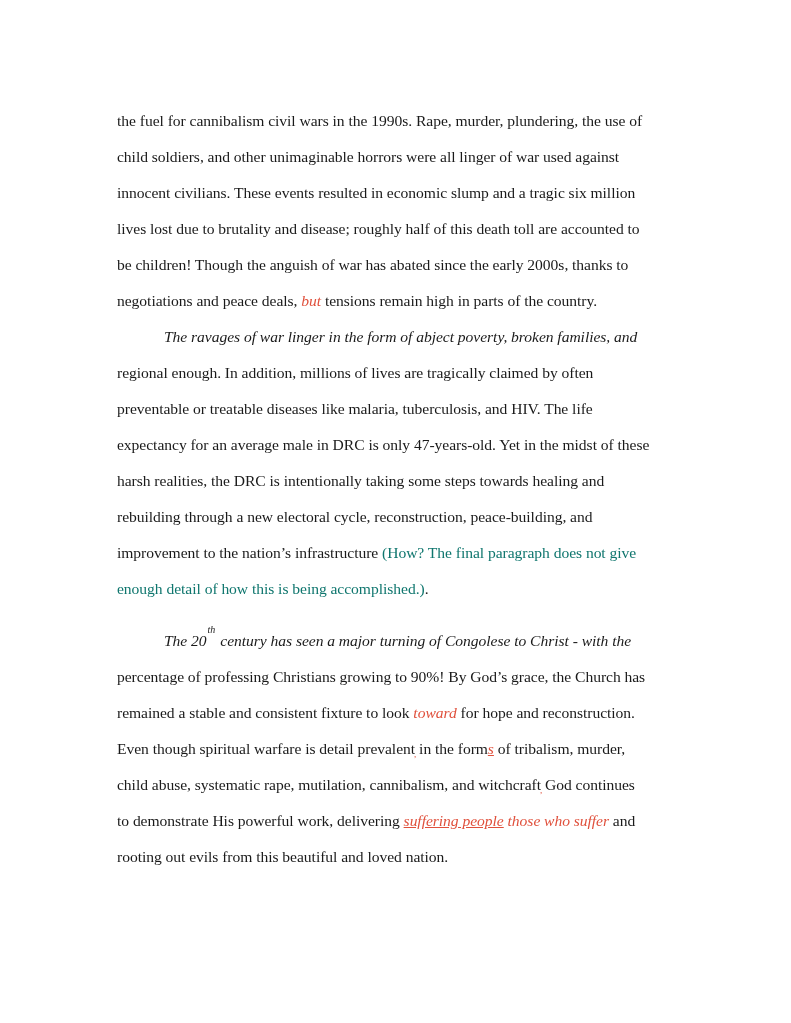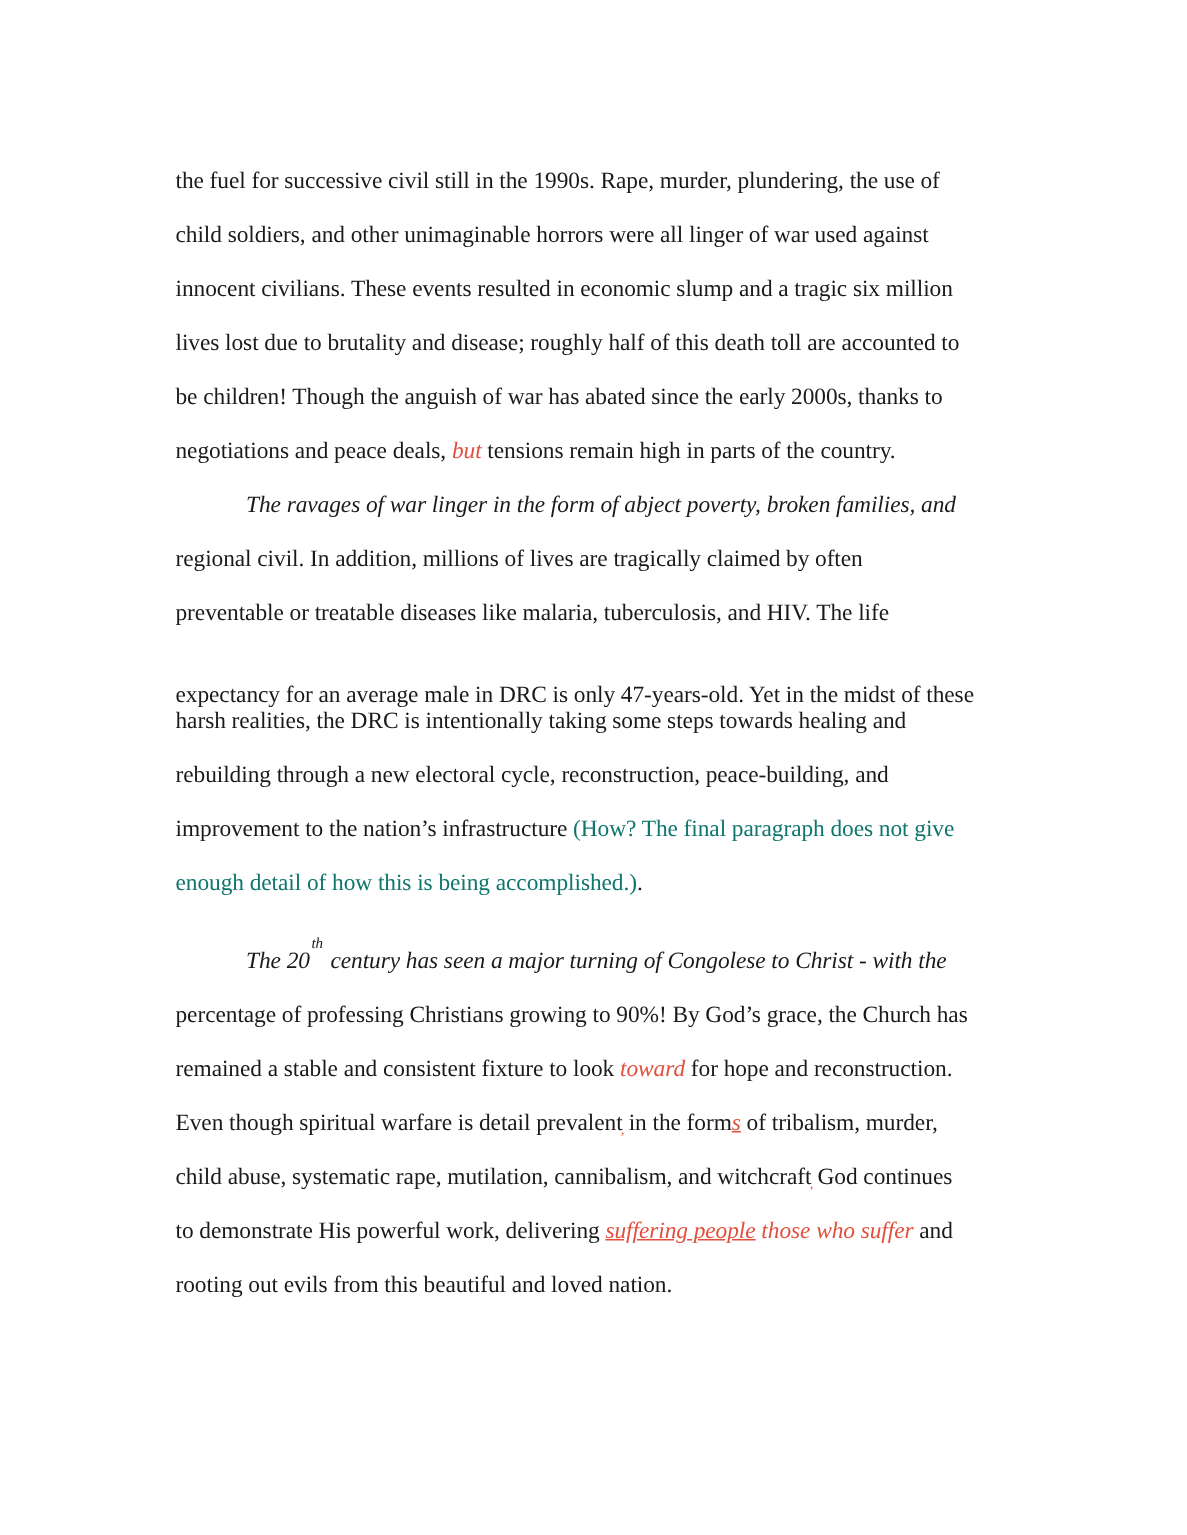--- a/index.html
+++ b/index.html
@@ -46,33 +46,33 @@
       position: relative;
       top: 3px;
       margin: 0 -1px;
     }
   </style>
 </head>
 <body>
 
 <div class="page">
 
-  <div class="line" style="top:5px">the fuel for successive civil still in the 1990s. Rape, murder, plundering, the use of</div>
+  <div class="line" style="top:5px">the fuel for cannibalism civil wars in the 1990s. Rape, murder, plundering, the use of</div>
   <div class="line" style="top:41px">child soldiers, and other unimaginable horrors were all linger of war used against</div>
   <div class="line" style="top:77px">innocent civilians. These events resulted in economic slump and a tragic six million</div>
   <div class="line" style="top:113px">lives lost due to brutality and disease; roughly half of this death toll are accounted to</div>
   <div class="line" style="top:149px">be children! Though the anguish of war has abated since the early 2000s, thanks to</div>
   <div class="line" style="top:185px">
     <span>negotiations and peace deals, </span><span class="edit">but</span><span> tensions remain high in parts of the country.</span>
   </div>
 
   <div class="line indent" style="top:221px">The ravages of war linger in the form of abject poverty, broken families, and</div>
-  <div class="line" style="top:257px">regional civil. In addition, millions of lives are tragically claimed by often</div>
+  <div class="line" style="top:257px">regional enough. In addition, millions of lives are tragically claimed by often</div>
   <div class="line" style="top:293px">preventable or treatable diseases like malaria, tuberculosis, and HIV. The life</div>
-  <div class="line" style="top:348px">expectancy for an average male in DRC is only 47-years-old. Yet in the midst of these</div>
+  <div class="line" style="top:329px">expectancy for an average male in DRC is only 47-years-old. Yet in the midst of these</div>
   <div class="line" style="top:365px">harsh realities, the DRC is intentionally taking some steps towards healing and</div>
   <div class="line" style="top:401px">rebuilding through a new electoral cycle, reconstruction, peace-building, and</div>
   <div class="line" style="top:437px">
     <span>improvement to the nation’s infrastructure </span><span class="comment">(How? The final paragraph does not give</span>
   </div>
   <div class="line" style="top:473px">
     <span class="comment">enough detail of how this is being accomplished.)</span><span>.</span>
   </div>
 
   <div class="line indent" style="top:525px">

